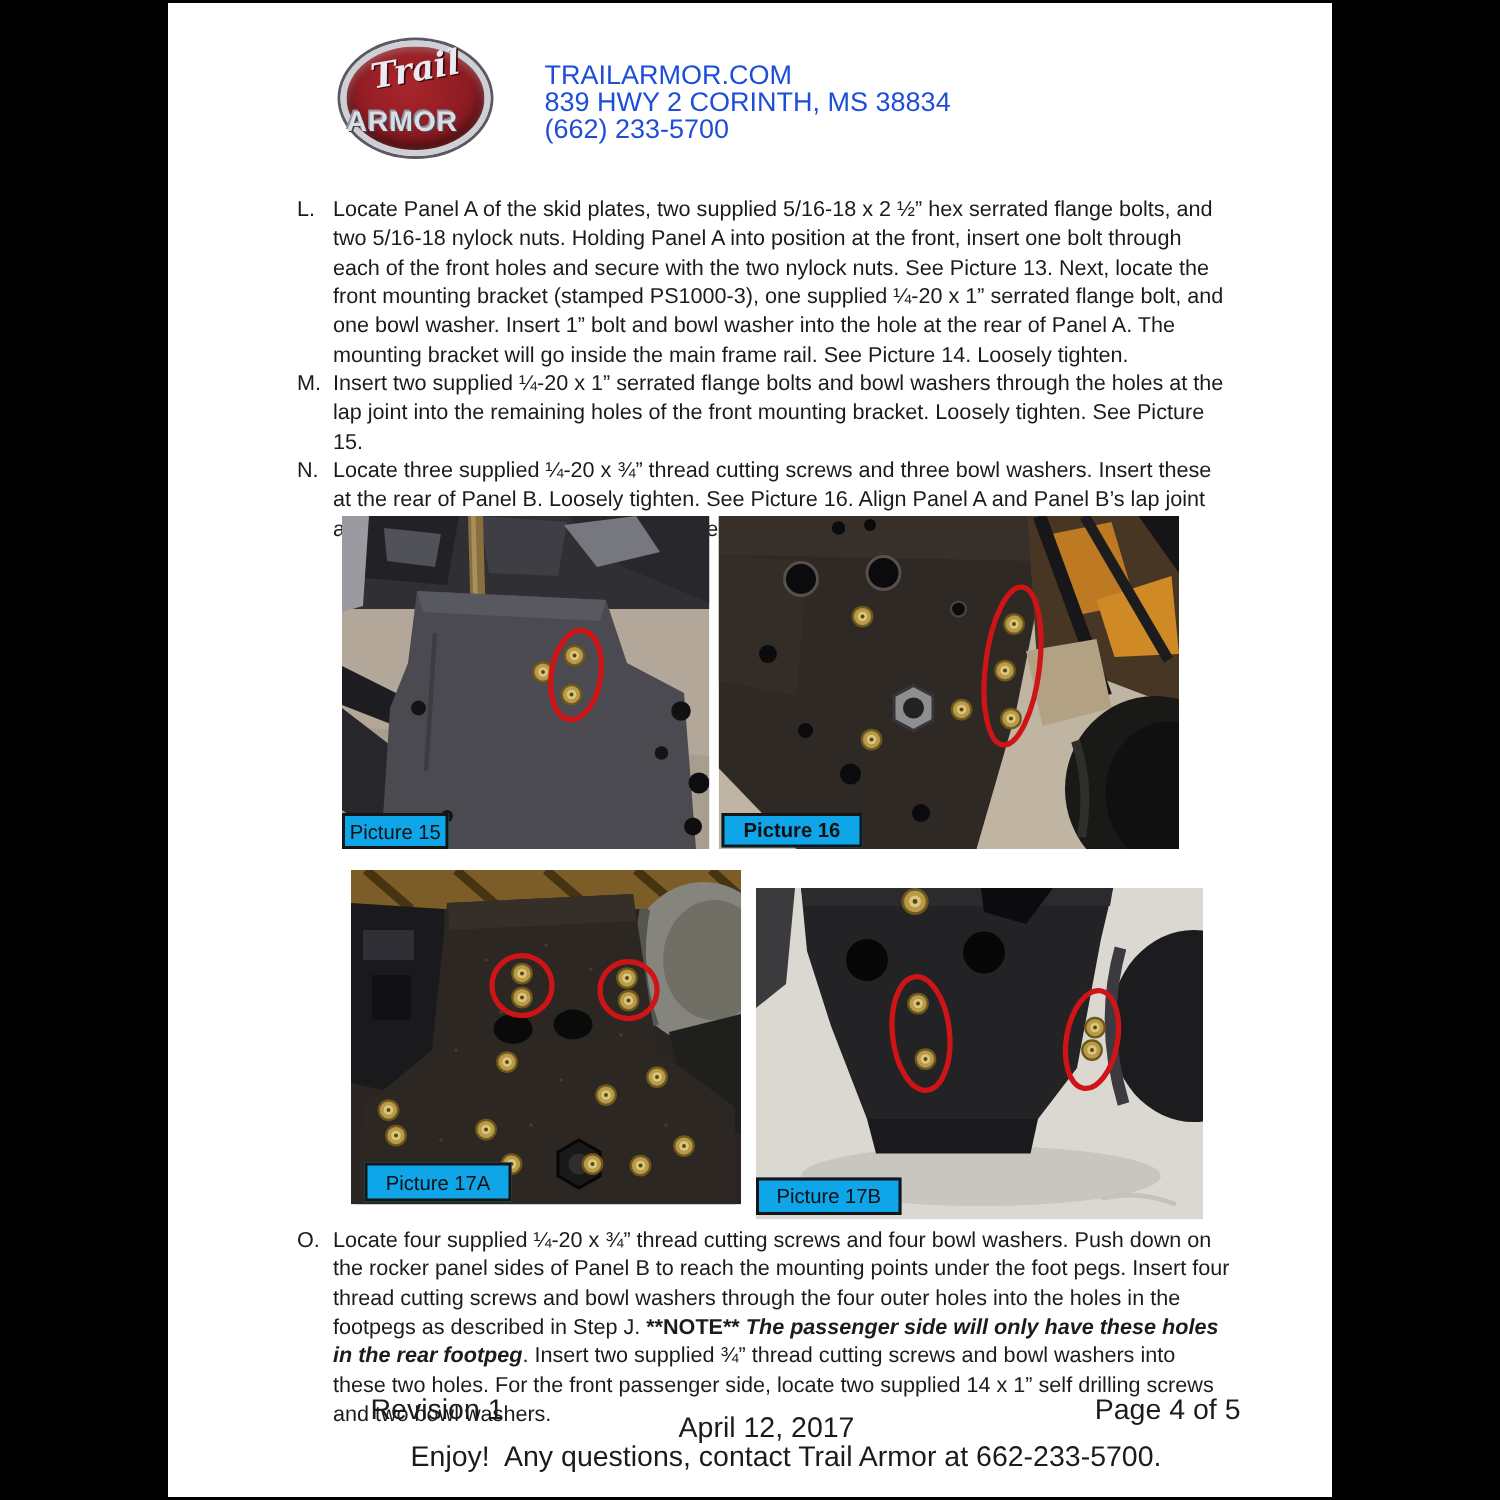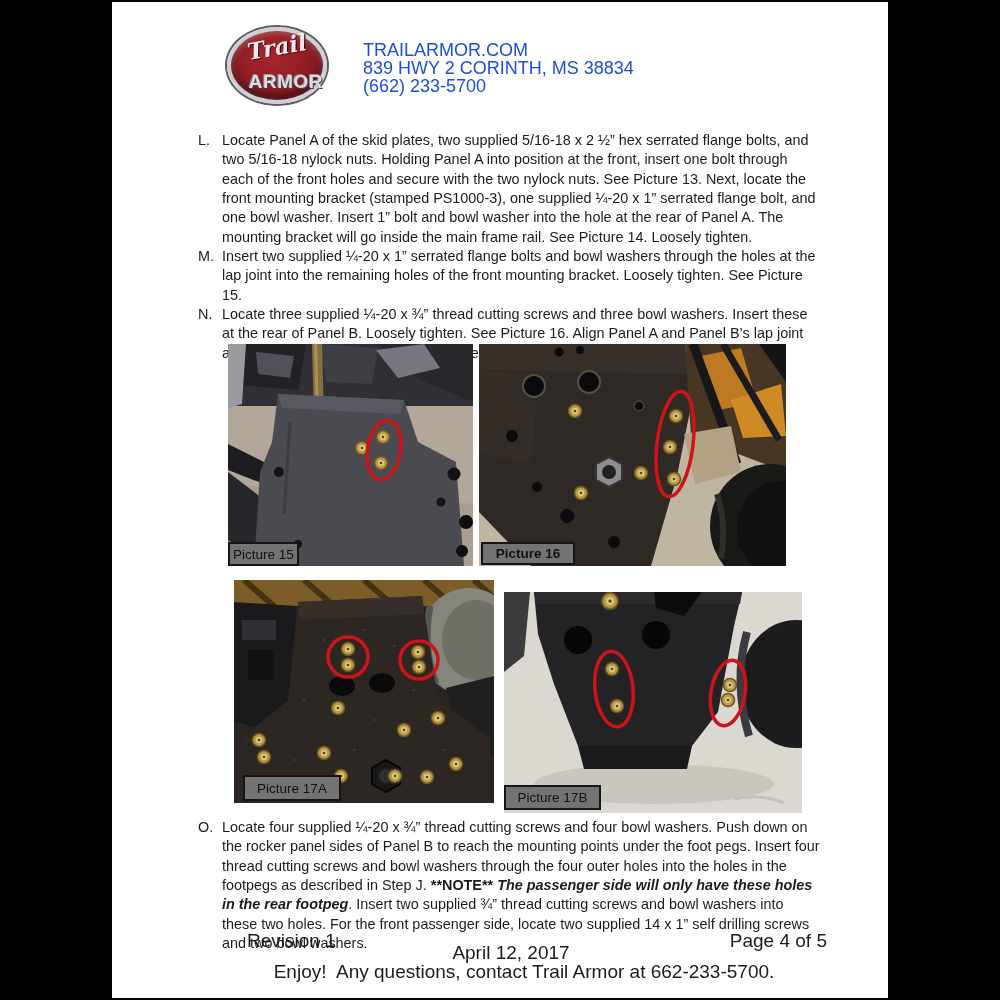--- a/index.html
+++ b/index.html
@@ -12,42 +12,42 @@
   #bar-bottom{left:0;top:998px;width:1000px;height:2px;}
 
   
   .logo{position:absolute;left:227px;top:27px;width:92px;height:69px;border-radius:50%;
         background:radial-gradient(ellipse at 45% 38%,#a8262c 0%,#8e1c22 55%,#6d1014 100%);
         border:4px solid #cfcfd6;
         box-shadow:0 0 0 2px #5a5a60,inset 0 2px 6px rgba(255,255,255,.3),inset 0 -4px 9px rgba(0,0,0,.55);}
   .logo-script{position:absolute;top:2px;left:16px;font-family:"DejaVu Serif",serif;
         font-style:italic;font-weight:bold;font-size:23px;color:#eaeaf0;
         transform:rotate(-10deg);text-shadow:1px 1px 0 #3c0a0d;}
-  .logo-main{position:absolute;bottom:7px;left:0;right:0;text-align:right;font-weight:bold;
+  .logo-main{position:absolute;bottom:7px;left:0;right:0;text-align:left;font-weight:bold;
         font-size:19px;letter-spacing:.5px;color:#dcdce4;
         text-shadow:1px 1px 0 #45454d,-1px -1px 0 #93939c;}
   .contact{position:absolute;left:363px;top:42px;font-size:18px;line-height:17.8px;color:#1d4ed8;}
   .title{position:absolute;left:613px;top:22px;width:245px;text-align:center;
          font-size:44px;line-height:39.5px;font-weight:bold;color:#0c0c0c;letter-spacing:-1px;}
 
   
   .steps{position:absolute;width:622px;}
   #steps-lmn{left:198px;top:131px;}
   #steps-o{left:198px;top:818px;}
   .step{position:relative;padding-left:24px;font-size:14.4px;line-height:19.33px;color:#1b1b1b;}
   .step-label{position:absolute;left:0;top:0;}
 
   
   .photo{position:absolute;overflow:hidden;}
   #photo-15{left:228px;top:344px;width:245px;height:222px;}
   #photo-16{left:479px;top:344px;width:307px;height:222px;}
   #photo-17a{left:234px;top:580px;width:260px;height:223px;}
   #photo-17b{left:492px;top:580px;width:298px;height:221px;}
   .photo svg{display:block;width:100%;height:100%;}
-  .photo-caption{position:absolute;background:#737373;border:2px solid #151515;display:flex;
+  .photo-caption{position:absolute;background:#0ea5e9;border:2px solid #151515;display:flex;
         align-items:center;justify-content:center;font-size:13.5px;color:#111;box-sizing:border-box;}
   #cap-15{left:0;bottom:0;width:71px;height:24px;}
   #cap-16{left:2px;bottom:1px;width:94px;height:23px;font-weight:bold;}
   #cap-17a{left:9px;bottom:2px;width:98px;height:26px;}
   #cap-17b{left:0;bottom:3px;width:97px;height:25px;}
 
   
   .footer-line{position:absolute;font-size:19px;color:#1b1b1b;}
   #footer-revision{left:247px;top:930px;}
   #footer-date{left:511px;top:930px;transform:translateX(-50%);margin-top:12px;}

